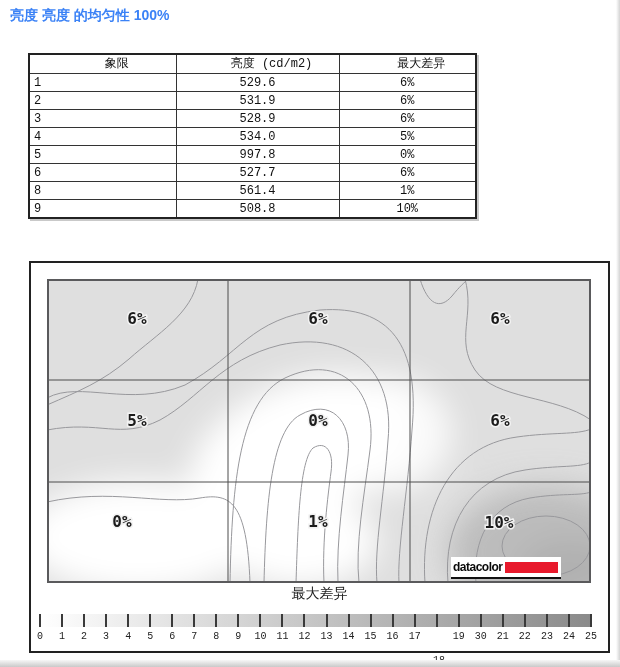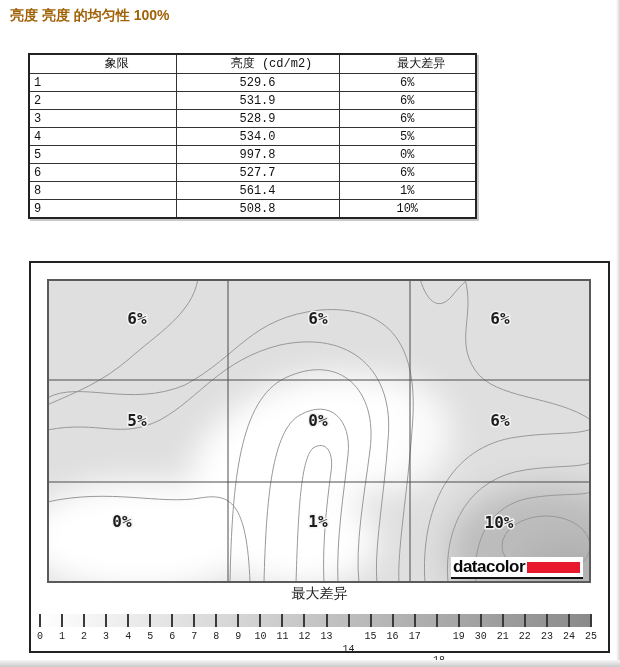--- a/index.html
+++ b/index.html
@@ -1,20 +1,20 @@
 <!DOCTYPE html>
 <html><head>
 <meta charset="utf-8">
 <style>
   html,body{margin:0;padding:0;background:#fff;}
   #page{position:relative;width:620px;height:667px;background:#ffffff;overflow:hidden;
         font-family:"Liberation Sans",sans-serif;color:#1b1b1b;}
 
   
-  #title{position:absolute;left:10px;top:7px;font-size:14px;font-weight:bold;color:#a16207;}
+  #title{position:absolute;left:10px;top:7px;font-size:14px;font-weight:bold;color:#3b82f6;}
 
   
   #unif-table{position:absolute;left:28px;top:53px;width:447px;border-collapse:collapse;
               table-layout:fixed;font-family:"Liberation Mono","DejaVu Sans Mono",monospace;
               font-size:12px;color:#111;border:2px solid #222;box-shadow:2px 2px 0 #c9c9c9;}
   #unif-table th,#unif-table td{border:1px solid #333;padding:1px 4px;height:15px;line-height:14px;}
   #unif-table th{font-weight:normal;text-align:center;height:16px;padding-left:32px;}
   #unif-table col.c1{width:147px;} #unif-table col.c2{width:163px;} #unif-table col.c3{width:137px;}
   td.td-quad{text-align:left;padding-left:8px;}
   td.td-center{text-align:center;}
@@ -23,21 +23,21 @@
   #panel{position:absolute;left:29px;top:261px;width:577px;height:388px;
          border:2px solid #222;background:#ffffff;}
   #map-svg{position:absolute;left:16px;top:16px;}
   .maplabel{font-family:"DejaVu Sans Mono","Liberation Mono",monospace;font-size:16px;font-weight:bold;
             fill:#1b1b1b;stroke:#f2f2f2;stroke-width:3px;paint-order:stroke;
             text-anchor:middle;dominant-baseline:middle;}
 
   
   #logo{position:absolute;left:420px;top:294px;height:20px;display:flex;align-items:center;
         background:#ffffff;border-bottom:2.5px solid #111;padding:0 3px 0 2px;}
-  #logo .word{font-family:"Liberation Sans",sans-serif;font-weight:bold;font-size:17px;
+  #logo .word{font-family:"Liberation Sans",sans-serif;font-weight:bold;font-size:12px;
               color:#0a0a0a;letter-spacing:-0.5px;line-height:18px;}
   #logo .bar{width:53px;height:11px;background:#e8192c;margin-left:2px;}
 
   
   #scale-title{position:absolute;left:0;top:322px;width:100%;text-align:center;
                font-size:14px;color:#222;}
   #colorbar{position:absolute;left:9px;top:351px;width:551px;height:13px;
             background:linear-gradient(to right,#ffffff,#8a8a8a);}
   .cb-tick{position:absolute;top:0;width:2px;height:13px;background:#3a3a3a;}
   #cb-labels{position:absolute;left:9px;top:368px;width:551px;height:13px;
@@ -219,21 +219,21 @@
         <span class="cb-num" style="left: 77.16px;">4</span>
         <span class="cb-num" style="left: 99.2px;">5</span>
         <span class="cb-num" style="left: 121.24px;">6</span>
         <span class="cb-num" style="left: 143.28px;">7</span>
         <span class="cb-num" style="left: 165.32px;">8</span>
         <span class="cb-num" style="left: 187.36px;">9</span>
         <span class="cb-num" style="left: 209.4px;">10</span>
         <span class="cb-num" style="left: 231.44px;">11</span>
         <span class="cb-num" style="left: 253.48px;">12</span>
         <span class="cb-num" style="left: 275.52px;">13</span>
-        <span class="cb-num" style="left: 297.56px; margin-top: 13px;">14</span>
+        <span class="cb-num" style="left: 297.56px;">14</span>
         <span class="cb-num" style="left: 319.6px;">15</span>
         <span class="cb-num" style="left: 341.64px;">16</span>
         <span class="cb-num" style="left: 363.68px;">17</span>
         <span class="cb-num" style="left: 388px; margin-top: 24px;">18</span>
         <span class="cb-num" style="left: 407.76px;">19</span>
         <span class="cb-num" style="left: 429.8px;">30</span>
         <span class="cb-num" style="left: 451.84px;">21</span>
         <span class="cb-num" style="left: 473.88px;">22</span>
         <span class="cb-num" style="left: 495.92px;">23</span>
         <span class="cb-num" style="left: 517.96px;">24</span>

